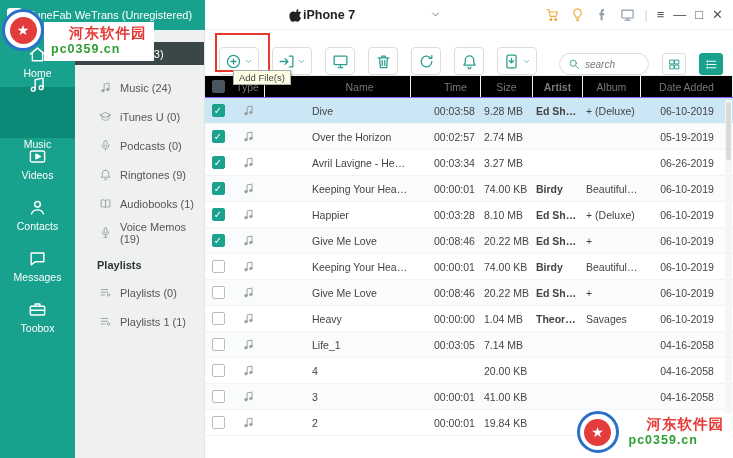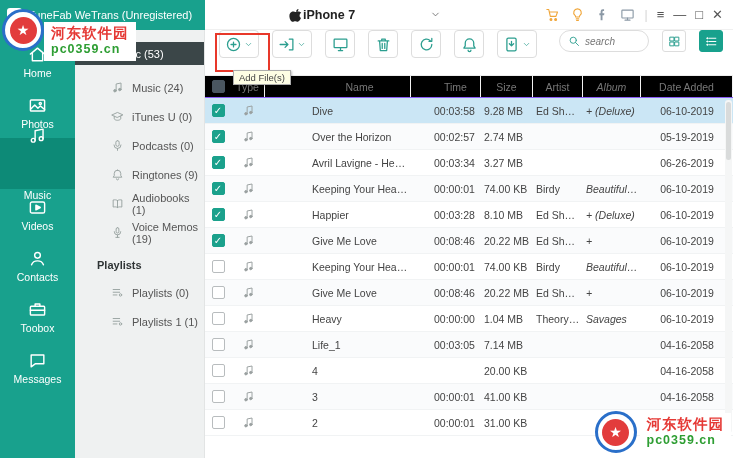--- a/index.html
+++ b/index.html
@@ -39,28 +39,28 @@
   .nav-item svg { width:19px; height:19px; }
   .nav-label { font-size:10.5px; }
 
   
   .library { position:absolute; left:75px; top:30px; bottom:0; width:130px; background:var(--lib-bg);
              border-right:1px solid #e2e4e4; z-index:2; }
   .lib-header { margin-top:12px; height:23px; background:#3b4648; color:#fff; display:flex; align-items:center;
                 gap:6px; padding:0 9px; cursor:pointer; }
   .lib-tri { font-size:7px; }
   .lib-items { padding-top:8px; }
-  .lib-item { height:29px; display:flex; align-items:center; gap:8px; padding-left:36px; color:#555; cursor:pointer; }
+  .lib-item { height:29px; display:flex; align-items:center; gap:8px; padding-left:24px; color:#555; cursor:pointer; }
   .lib-item svg { width:13px; height:13px; color:#9aa5a2; flex:0 0 auto; }
   .lib-section { padding:12px 0 5px 22px; font-weight:bold; color:#2f3435; }
 
   
   .main { position:absolute; left:205px; top:30px; right:0; bottom:0; display:flex; flex-direction:column; background:#fff; }
 
-  .toolbar { height:46px; flex:0 0 auto; display:flex; align-items:flex-start; gap:13px;
+  .toolbar { height:46px; flex:0 0 auto; display:flex; align-items:flex-end; gap:13px;
              padding:0 10px 0 14px; position:relative; border-bottom:1px solid #ededed; }
   .tb-btn { height:28px; min-width:30px; border:1px solid #ddd; border-radius:4px; background:#fff;
             display:flex; align-items:center; justify-content:center; gap:2px; padding:0 5px;
             color:var(--icon); cursor:pointer; font-family:inherit; }
   .tb-btn svg { width:17px; height:17px; }
   .tb-btn .chev svg { width:9px; height:9px; }
   .icon { display:inline-flex; align-items:center; justify-content:center; }
   .searchbox { margin-left:auto; width:90px; height:22px; border:1px solid #ddd; border-radius:11px;
                display:flex; align-items:center; gap:5px; padding:0 8px; color:var(--icon); }
   .searchbox svg { width:12px; height:12px; flex:0 0 auto; }
@@ -85,22 +85,22 @@
   .trow { height:26px; display:flex; align-items:center; border-bottom:1px solid #f1f3f4;
           font-size:10.5px; color:#444; cursor:default; }
   .trow:nth-child(even) { background:#fafbfc; }
   .trow.selected { background:var(--sel-row); }
   .cell { white-space:nowrap; overflow:hidden; text-overflow:ellipsis; padding:0 3px; }
   .c-check { width:26px; flex:0 0 auto; display:flex; justify-content:center; }
   .c-type  { width:34px; flex:0 0 auto; display:flex; justify-content:center; }
   .c-name  { width:102px; flex:0 0 auto;margin-left:44px; }
   .c-time  { width:50px; flex:0 0 auto;margin-left:20px; }
   .c-size  { width:52px; flex:0 0 auto; }
-  .c-artist{ width:50px; flex:0 0 auto; }
-  .c-album { width:58px; flex:0 0 auto;font-style:italic; }
+  .c-artist{ width:50px; flex:0 0 auto;font-weight:bold; }
+  .c-album { width:58px; flex:0 0 auto; }
   .c-date  { width:92px; flex:0 0 auto; text-align:center; }
   .c-tab   { flex:1 1 auto; }
   .rowicon { color:#9aa0a0; } .rowicon svg { width:13px; height:13px; }
 
   .cb { width:13px; height:13px; border:1px solid #b8bcbe; border-radius:2px; background:#fff;
         display:flex; align-items:center; justify-content:center; font-size:10px; line-height:1;
         color:#fff; cursor:pointer; }
   .cb.checked { background:#1ba18c; border-color:#1ba18c; }
   .cb.header { background:#4a5660; border-color:#4a5660; font-size:9px; }
 
@@ -110,21 +110,21 @@
   .scrollbar { position:absolute; right:1px; top:100px; bottom:25px; width:7px; background:#f5f6f6;
                border-radius:3px; z-index:5; }
   .scroll-thumb { width:5px; height:58px; margin:2px auto 0; background:#d9dbdb; border-radius:3px; cursor:grab; }
 
   
   .stamp { width:42px; height:42px; border-radius:50%; border:3px solid #2a6fc9; background:#fff;
            display:flex; align-items:center; justify-content:center; flex:0 0 auto; }
   .stamp-inner { width:27px; height:27px; border-radius:50%; background:#e23c3c; color:#fff;
                  display:flex; align-items:center; justify-content:center; font-size:14px; }
   .wm-box { background:#fff; padding:2px 7px 3px; line-height:1.25; }
-  .wm-site { color:#e53935; font-weight:bold; font-size:14.5px; letter-spacing:1px; }
+  .wm-site { color:#e53935; font-weight:bold; font-size:14.5px; letter-spacing:1px;margin-left:18px; }
   .wm-url { color:#2e9e33; font-weight:bold; font-size:12.5px; letter-spacing:1px; }
   .wm-tl-stamp { position:absolute; left:2px; top:9px; z-index:50; }
   .wm-tl-box { position:absolute; left:44px; top:22px; z-index:50; }
   .wm-br { position:absolute; right:2px; bottom:5px; display:flex; align-items:center; gap:3px; z-index:50; }
 </style>
 </head>
 <body>
 
 <div class="app">
 
@@ -183,30 +183,20 @@
   <aside class="sidebar" id="sidebar">
   <div class="nav-item">
     <span class="icon">
           <svg viewBox="0 0 24 24" fill="none" stroke="currentColor" stroke-width="1.8" stroke-linecap="round" stroke-linejoin="round">
             <path d="M3 11.5 12 4l9 7.5"></path>
             <path d="M5.5 10.5V20h13v-9.5"></path>
           </svg>
         </span>
     <span class="nav-label">Home</span>
   </div>
-  <div class="nav-item">
-    <span class="icon">
-          <svg viewBox="0 0 24 24" fill="none" stroke="currentColor" stroke-width="1.8" stroke-linecap="round" stroke-linejoin="round">
-            <rect x="3" y="5" width="18" height="14" rx="1"></rect>
-            <path d="M3.5 16.5l5-5 4 4 3-3 5.5 4.5"></path>
-            <circle cx="15.5" cy="9.5" r="1.4"></circle>
-          </svg>
-        </span>
-    <span class="nav-label">Photos</span>
-  </div>
   <div class="nav-item active">
     <span class="icon">
           <svg viewBox="0 0 24 24" fill="none" stroke="currentColor" stroke-width="1.8" stroke-linecap="round" stroke-linejoin="round">
             <path d="M9 18V6l10-2v12"></path>
             <circle cx="6.6" cy="18" r="2.4"></circle>
             <circle cx="16.6" cy="16" r="2.4"></circle>
           </svg>
         </span>
     <span class="nav-label">Music</span>
   </div>
@@ -224,33 +214,33 @@
           <svg viewBox="0 0 24 24" fill="none" stroke="currentColor" stroke-width="1.8" stroke-linecap="round" stroke-linejoin="round">
             <circle cx="12" cy="8" r="3.6"></circle>
             <path d="M4.5 20c1.4-4 4.8-5 7.5-5s6.1 1 7.5 5"></path>
           </svg>
         </span>
     <span class="nav-label">Contacts</span>
   </div>
   <div class="nav-item">
     <span class="icon">
           <svg viewBox="0 0 24 24" fill="none" stroke="currentColor" stroke-width="1.8" stroke-linecap="round" stroke-linejoin="round">
+            <path d="M4 5h16v11H9.5L4 20z"></path>
+          </svg>
+        </span>
+    <span class="nav-label">Messages</span>
+  </div>
+  <div class="nav-item">
+    <span class="icon">
+          <svg viewBox="0 0 24 24" fill="none" stroke="currentColor" stroke-width="1.8" stroke-linecap="round" stroke-linejoin="round">
             <rect x="3" y="8" width="18" height="11" rx="1"></rect>
             <path d="M9 8V5h6v3M3 13h18"></path>
           </svg>
         </span>
     <span class="nav-label">Toobox</span>
-  </div>
-  <div class="nav-item">
-    <span class="icon">
-          <svg viewBox="0 0 24 24" fill="none" stroke="currentColor" stroke-width="1.8" stroke-linecap="round" stroke-linejoin="round">
-            <path d="M4 5h16v11H9.5L4 20z"></path>
-          </svg>
-        </span>
-    <span class="nav-label">Messages</span>
   </div>
     </aside>
 
   <div class="library">
     <div class="lib-header">
       <span class="lib-tri">▼</span>
       <span>All Music (53)</span>
     </div>
     <div class="lib-items" id="lib-items">
   <div class="lib-item">
@@ -721,21 +711,21 @@
             <span class="icon rowicon">
               <svg viewBox="0 0 24 24" fill="none" stroke="currentColor" stroke-width="1.8" stroke-linecap="round" stroke-linejoin="round">
                 <path d="M9.5 18V5.5l9-1.8V15.5"></path>
                 <circle cx="7.2" cy="18" r="2.2" fill="currentColor"></circle>
                 <circle cx="16.2" cy="15.8" r="2.2" fill="currentColor"></circle>
               </svg>
             </span>
           </div>
     <div class="cell c-name">2</div>
     <div class="cell c-time">00:00:01</div>
-    <div class="cell c-size">31.00 KB</div>
+    <div class="cell c-size">19.84 KB</div>
     <div class="cell c-artist"></div>
     <div class="cell c-album"></div>
     <div class="cell c-date">04-16-2058</div>
     <div class="cell c-tab"></div>
   </div>
       </div>
 
   </div>
 
   <div class="scrollbar">

